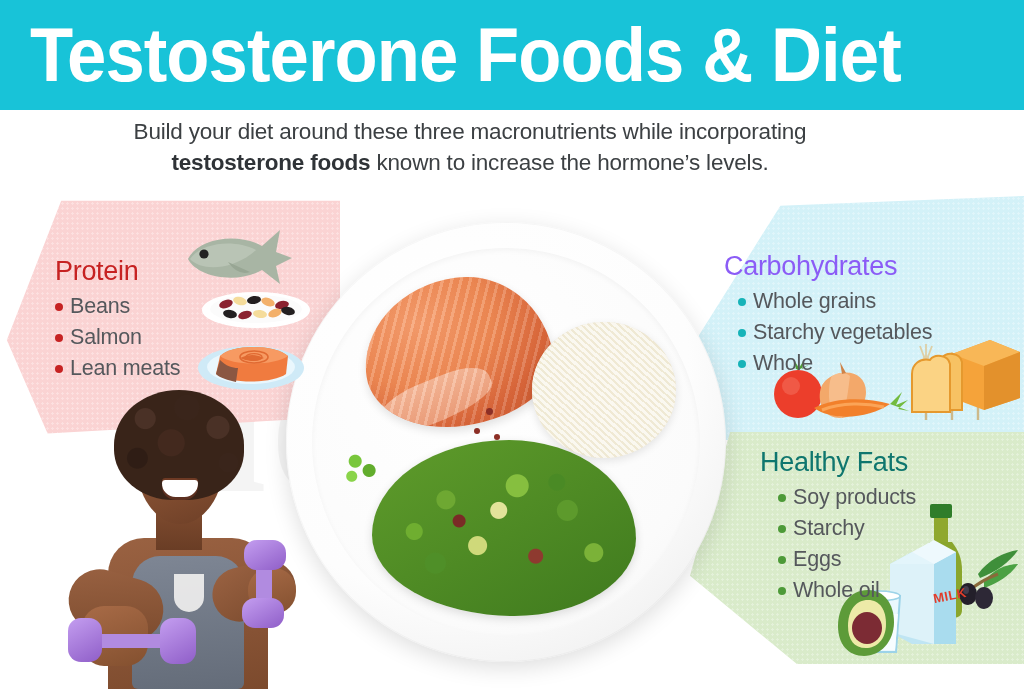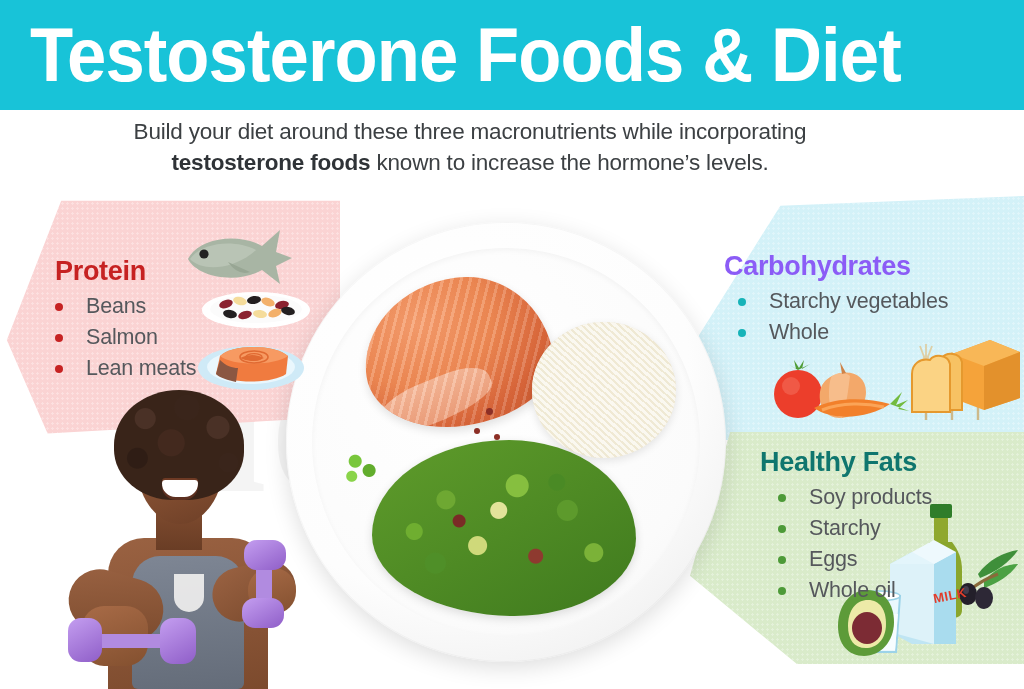--- a/index.html
+++ b/index.html
@@ -66,28 +66,28 @@
   }
   .wedge-texture{
     position:absolute;inset:0;
     background-image:radial-gradient(rgba(255,255,255,0.55) 1px, transparent 1.2px);
     background-size:5px 5px;opacity:.55;
   }
 
   
   .sect{position:absolute;z-index:30;}
   .sect-h{
-    font-weight:bold;font-size:27px;line-height:32px;margin:0 0 4px 0;
+    font-weight:normal;font-size:27px;line-height:32px;margin:0 0 4px 0;
     letter-spacing:-0.3px;
   }
   .sect ul{list-style:none;margin:0;padding:0;}
   .sect li{
     font-size:21.5px;line-height:31px;color:#55585c;
     letter-spacing:-0.2px;white-space:nowrap;
-    display:flex;align-items:center;gap:16px;
+    display:flex;align-items:center;
   }
   .bullet{
     display:inline-block;width:8px;height:8px;border-radius:50%;
     margin-right:7px;flex:none;position:relative;top:0px;
   }
 
   #protein-block{left:55px;top:255px;}
   #protein-block .sect-h{color:#c62222;}
   #protein-block .bullet{background:#c62222;}
 
@@ -463,20 +463,24 @@
           <span>Lean meats</span>
         </li>
     </ul>
   </div>
 
   <div class="sect" id="carbs-block">
     <div class="sect-h">Carbohydrates</div>
     <ul>
       <li>
           <span class="bullet"></span>
+          <span>Whole grains</span>
+        </li>
+      <li>
+          <span class="bullet"></span>
           <span>Starchy vegetables</span>
         </li>
       <li>
           <span class="bullet"></span>
           <span>Whole</span>
         </li>
     </ul>
   </div>
 
   <div class="sect" id="fats-block">

